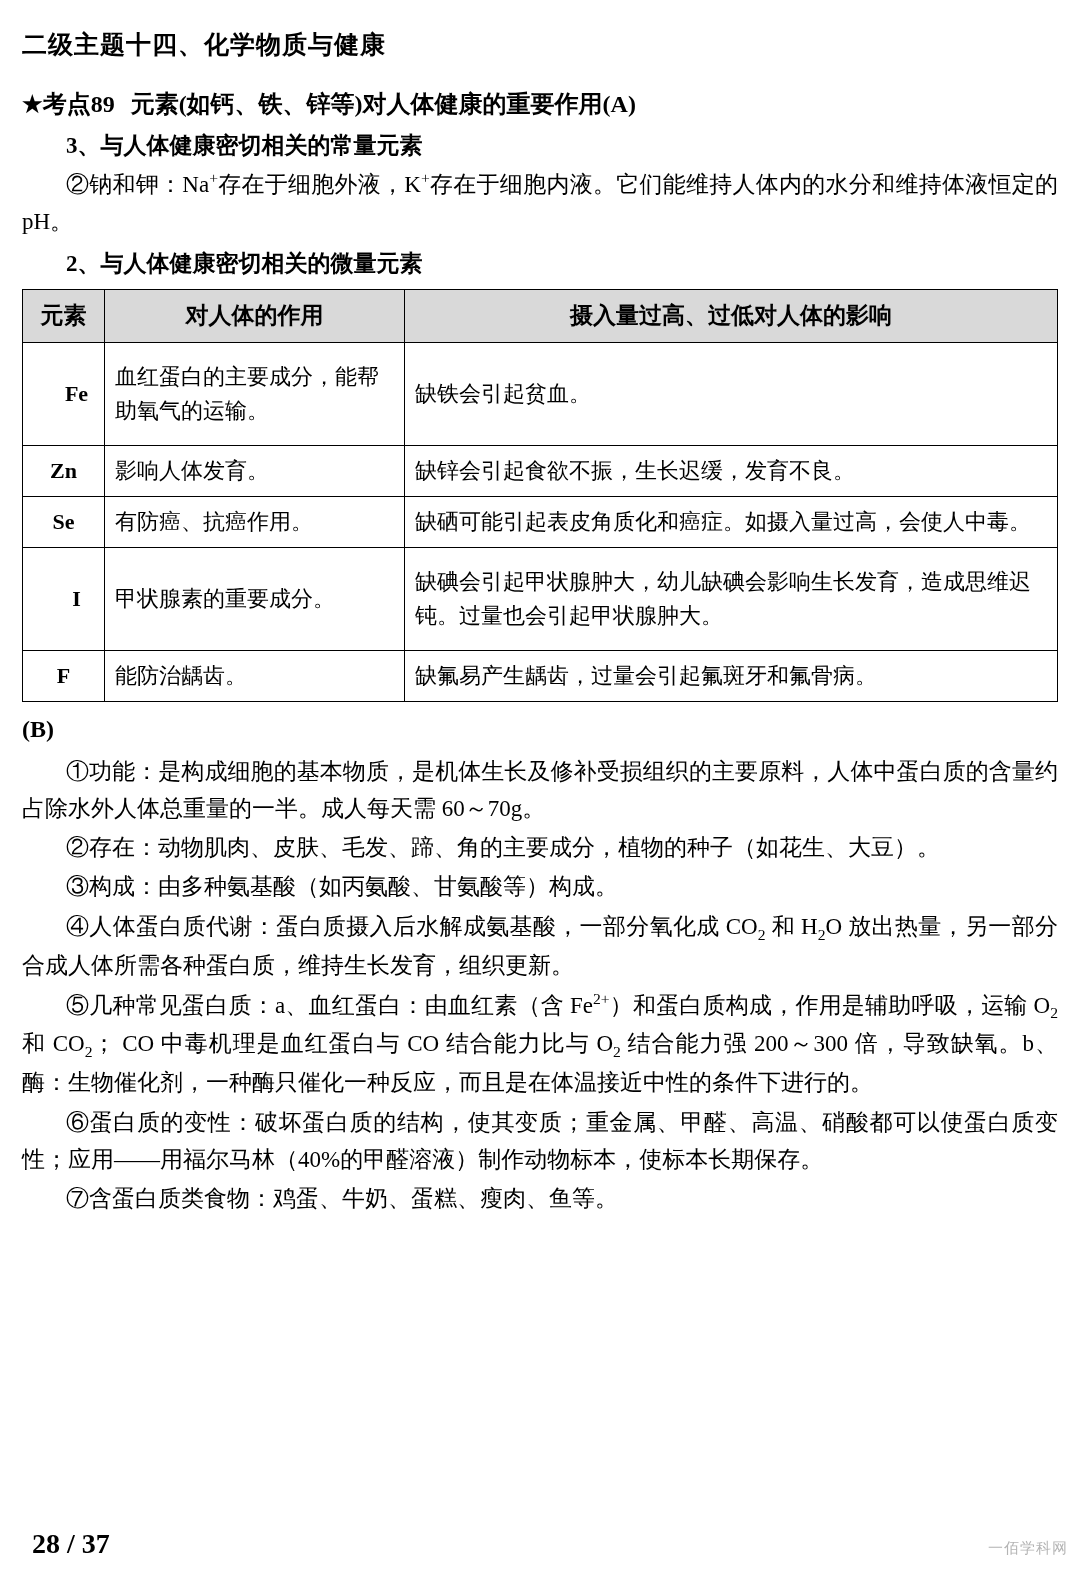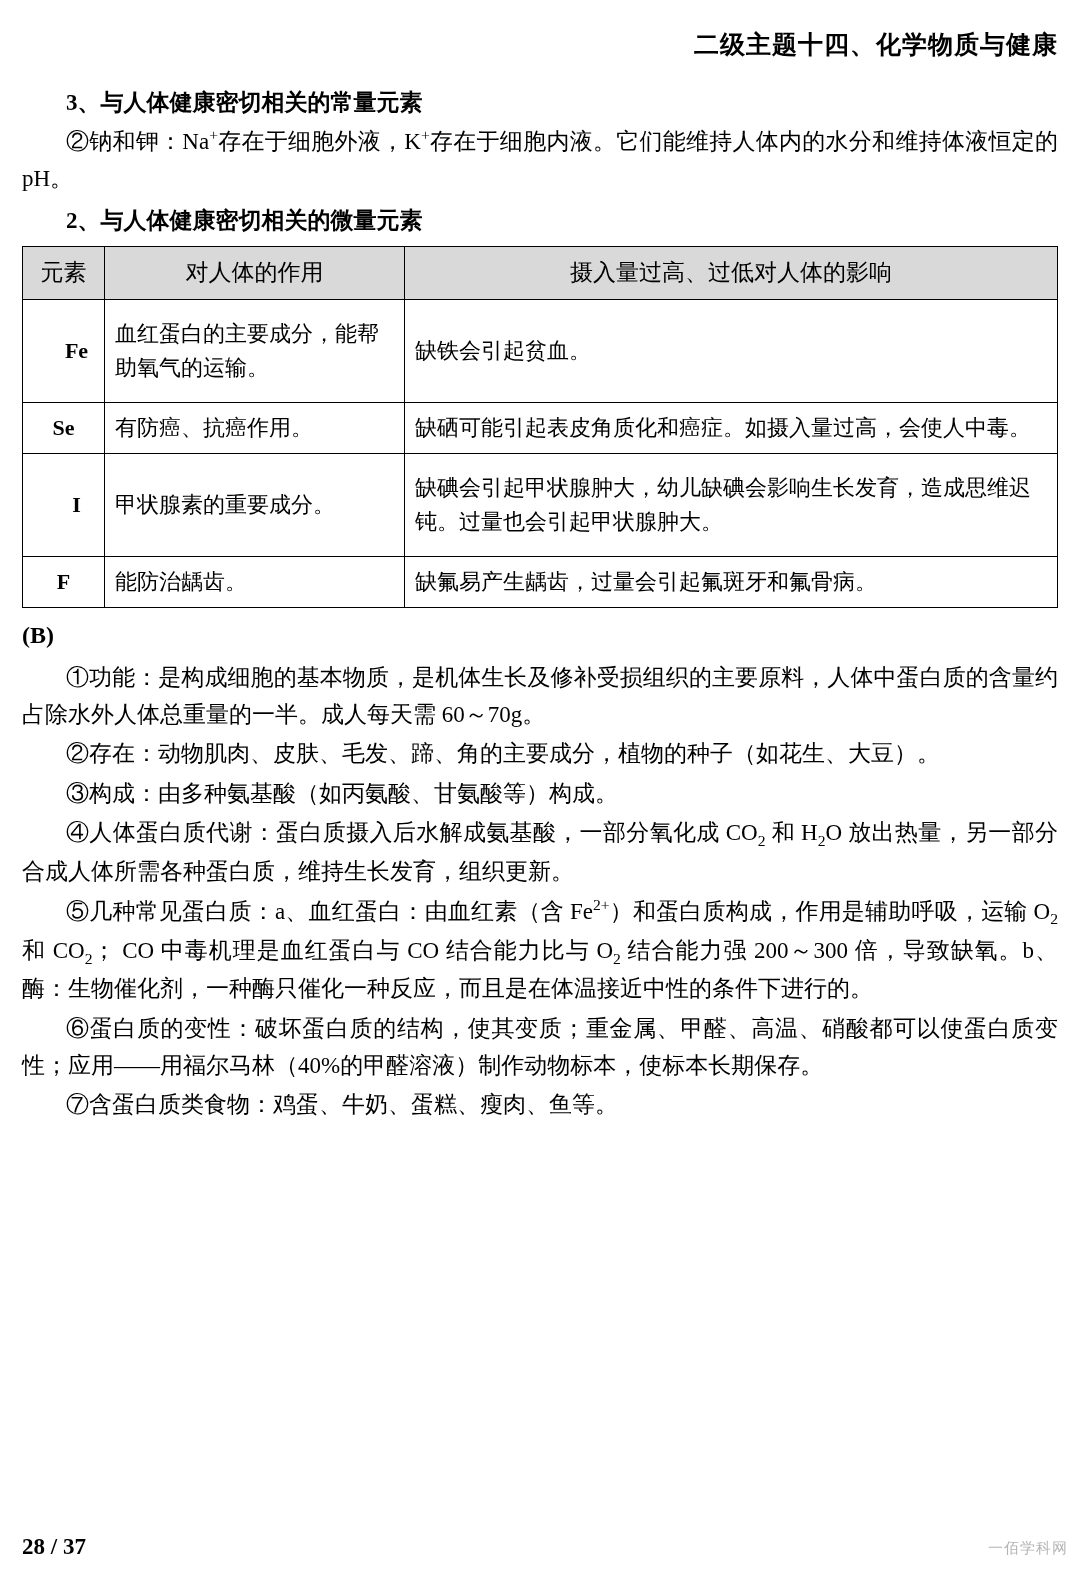--- a/index.html
+++ b/index.html
@@ -15,21 +15,21 @@
     position: relative;
   }
   .page {
     width: 1080px;
     min-height: 1572px;
     box-sizing: border-box;
     padding: 20px 22px 10px 22px;
     position: relative;
   }
   .doc-title {
-    text-align: right;
+    text-align: left;
     font-size: 25px;
     font-weight: bold;
     letter-spacing: 1px;
     margin: 8px 0 26px 0;
   }
   .kaodian {
     font-size: 24px;
     font-weight: bold;
     line-height: 1.45;
     margin: 10px 0 6px 0;
@@ -66,63 +66,66 @@
   table.elem-table td {
     border: 1.5px solid #000;
     font-size: 22px;
     padding: 8px 10px;
     vertical-align: middle;
     line-height: 1.55;
   }
   table.elem-table th {
     background: #d9d9d9;
     text-align: center;
-    font-weight: normal;
+    font-weight: bold;
     font-size: 23px;
   }
   table.elem-table td.sym {
     text-align: center;
     font-weight: bold;
     font-family: "Liberation Serif", serif;
     width: 82px;
   }
   table.elem-table td.role {
     width: 300px;
   }
   table.elem-table .cell-tall {
     height: 86px;
     padding-left: 36px;
   }
   .col-sym { width: 82px; }
   .col-role { width: 300px; }
   .footer {
     position: absolute;
-    left: 22px;
+    left: 32px;
     bottom: 12px;
-    font-size: 23px;
+    font-size: 28px;
     font-weight: bold;
     text-align: center;
   }
   .watermark {
     position: absolute;
     right: 12px;
     bottom: 14px;
     font-size: 15px;
     color: #b4b4b4;
     letter-spacing: 1px;
     font-family: "Liberation Sans", sans-serif;
   }
 </style>
 </head>
 <body>
 
 <div class="page">
 
   <div class="doc-title">二级主题十四、化学物质与健康</div>
 
+  <div class="kaodian">
+    <span class="star">★</span><span class="kd-label">考点89</span><span>元素(如钙、铁、锌等)对人体健康的重要作用(A)</span>
+  </div>
 
   <div class="sub-head">3、与人体健康密切相关的常量元素</div>
 
 
   <p class="para">
     <span>②钠和钾：Na</span><sup>+</sup><span>存在于细胞外液，K</span><sup>+</sup><span>存在于细胞内液。它们能维持人体内的水分和维持体液恒定的 pH。</span>
   </p>
 
   <div class="sub-head">2、与人体健康密切相关的微量元素</div>
 
@@ -137,20 +140,25 @@
         <th>元素</th>
         <th>对人体的作用</th>
         <th>摄入量过高、过低对人体的影响</th>
       </tr>
     </thead>
     <tbody>
       <tr>
         <td class="sym cell-tall">Fe</td>
         <td class="role">血红蛋白的主要成分，能帮助氧气的运输。</td>
         <td>缺铁会引起贫血。</td>
+      </tr>
+      <tr>
+        <td class="sym">Zn</td>
+        <td class="role">影响人体发育。</td>
+        <td>缺锌会引起食欲不振，生长迟缓，发育不良。</td>
       </tr>
       <tr>
         <td class="sym">Se</td>
         <td class="role">有防癌、抗癌作用。</td>
         <td>缺硒可能引起表皮角质化和癌症。如摄入量过高，会使人中毒。</td>
       </tr>
       <tr>
         <td class="sym cell-tall">I</td>
         <td class="role">甲状腺素的重要成分。</td>
         <td>缺碘会引起甲状腺肿大，幼儿缺碘会影响生长发育，造成思维迟钝。过量也会引起甲状腺肿大。</td>

